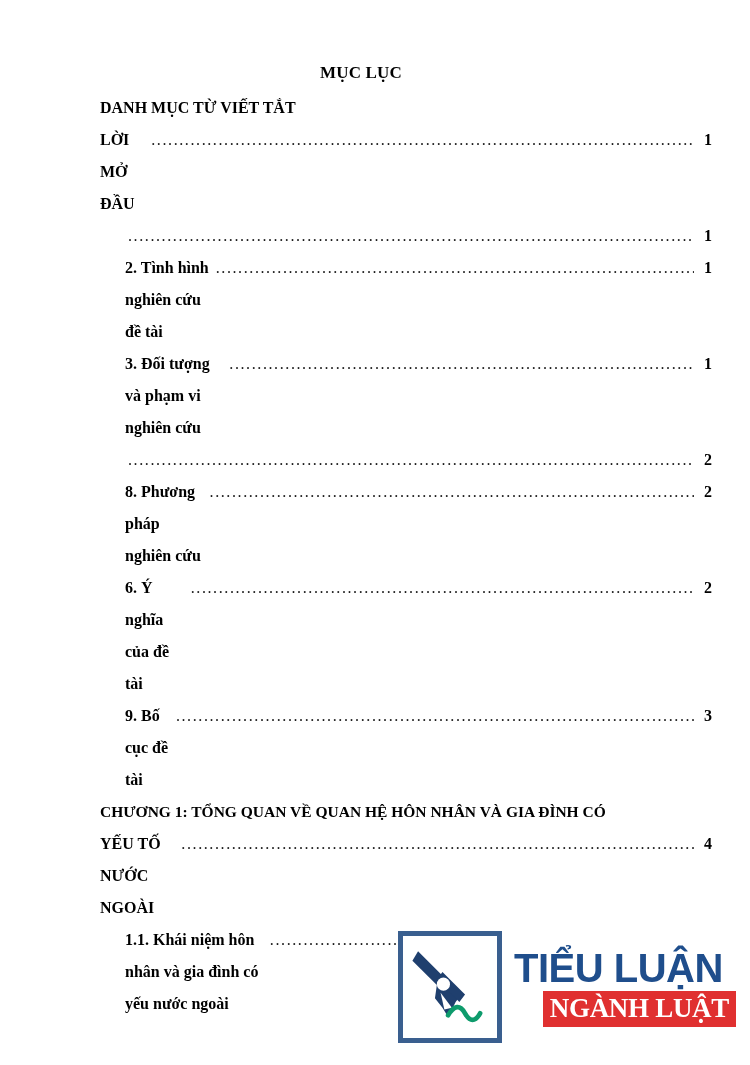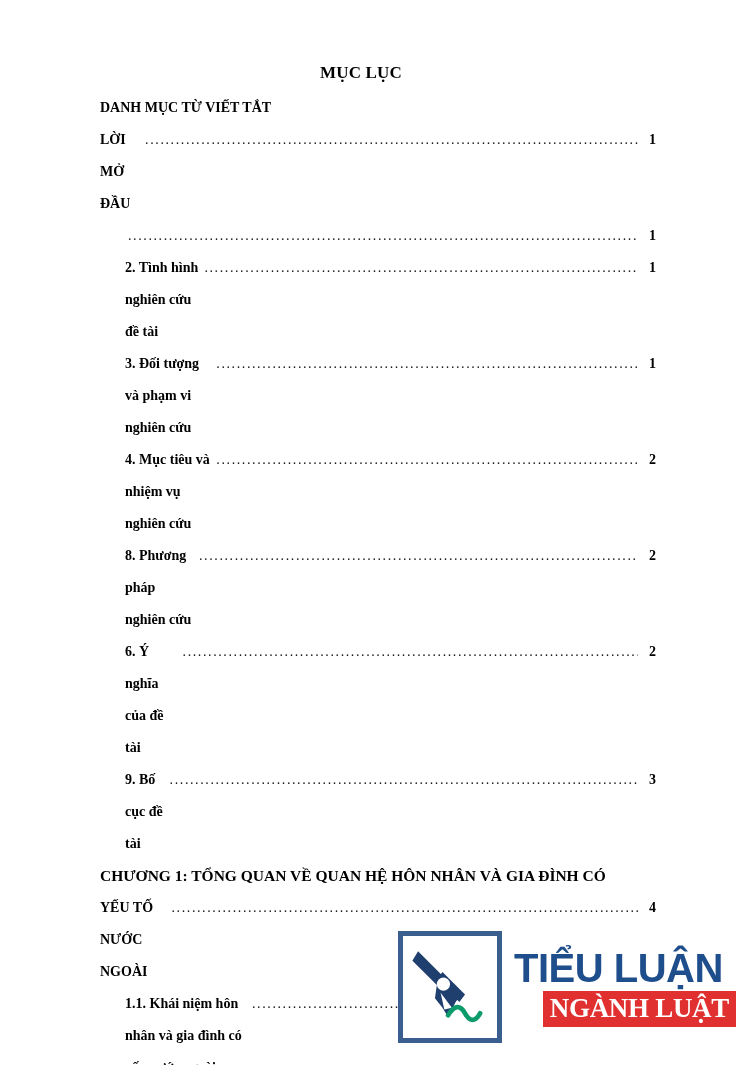--- a/index.html
+++ b/index.html
@@ -40,24 +40,24 @@
     position: absolute;
     left: 0;
     top: 92px;
     width: 750px;
   }
 
   .toc-entry {
     position: relative;
     box-sizing: border-box;
     padding-left: 100px;
-    padding-right: 94px;
+    padding-right: 38px;
     min-height: 32px;
     line-height: 32px;
-    font-size: 14px;
+    font-size: 16px;
   }
 
   
   .lvl0 {
     font-weight: bold;
     padding-left: 100px;
   }
   
   .lvl1 {
     font-weight: bold;
@@ -187,21 +187,20 @@
       </div>
       <div class="toc-entry lvl1">
         <div class="row">
           <span class="entry-text">3. Đối tượng và phạm vi nghiên cứu</span>
           <span class="leader">........................................................................................................................................................................................................</span>
           <span class="page-no">1</span>
         </div>
       </div>
       <div class="toc-entry lvl1">
         <div class="row">
-          <span class="entry-text">4. Mục tiêu và nhiệm vụ nghiên cứu</span>
           <span class="leader">........................................................................................................................................................................................................</span>
           <span class="page-no">2</span>
         </div>
       </div>
       <div class="toc-entry lvl1">
         <div class="row">
           <span class="entry-text">8. Phương pháp nghiên cứu</span>
           <span class="leader">........................................................................................................................................................................................................</span>
           <span class="page-no">2</span>
         </div>

